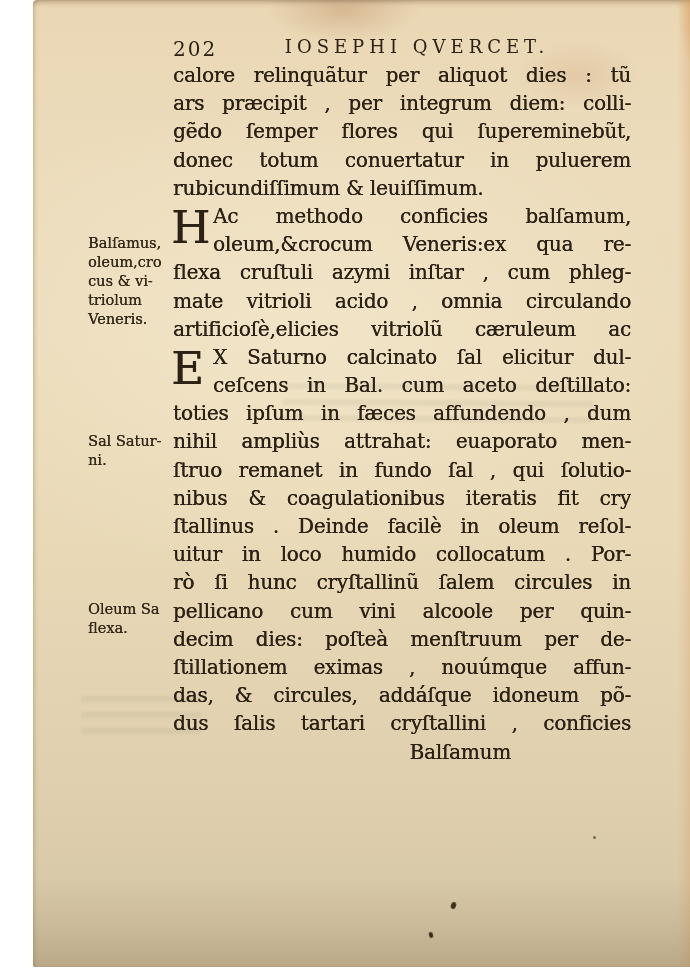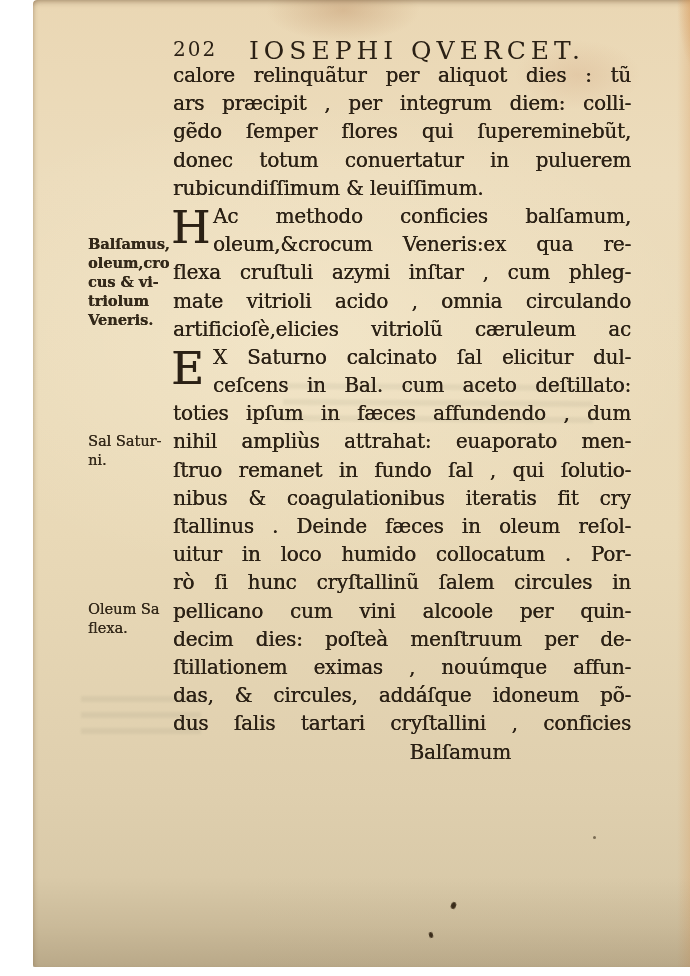--- a/index.html
+++ b/index.html
@@ -30,40 +30,40 @@
   .edge-curl{
     position:absolute;right:0;top:0;width:34px;height:120px;
     background:radial-gradient(40px 110px at 100% 0%, rgba(214,150,85,.9), rgba(214,150,85,0) 75%);
   }
   .edge-bottom{
     position:absolute;left:0;bottom:0;width:100%;height:90px;
     background:linear-gradient(180deg, rgba(140,120,88,0) 0%, rgba(140,120,88,.16) 55%, rgba(125,105,75,.30) 100%);
   }
   .header{position:absolute;left:140px;top:36px;width:458px;height:24px;}
   .pagenum{position:absolute;left:0;top:1px;font-size:20px;letter-spacing:2px;}
-  .runtitle{display:block;text-align:center;font-size:25px;letter-spacing:5px;padding-left:30px;}
+  .runtitle{display:block;text-align:center;font-size:18px;letter-spacing:5px;padding-left:30px;}
   .textblock{position:absolute;left:140px;top:61px;width:458px;}
   .para{position:relative;}
   .line{
     font-size:20px;line-height:28.2px;height:28.2px;
     text-align:justify;text-align-last:justify;
     letter-spacing:-0.2px;white-space:normal;overflow:hidden;
     text-shadow:0.3px 0 0 currentColor;
   }
   .line.flush{text-align:left;text-align-last:left;}
   .line.indent{padding-left:40px;}
   .line.catch{text-align:left;text-align-last:right;padding-right:120px;}
   .dropcap{
     position:absolute;left:-2px;top:3px;font-size:45px;line-height:1;
     text-shadow:0.4px 0 0 currentColor;
   }
   .margin-notes{position:absolute;left:55px;top:0;width:88px;}
   .note{position:absolute;left:0;width:100%;color:var(--note-ink);}
   .note-line{font-size:14.5px;line-height:19px;text-shadow:0.2px 0 0 currentColor;}
-  .note:nth-child(1){top:234px;font-weight:bold;}
+  .note:nth-child(1){top:234px;}
   .note:nth-child(2){top:432px;}
   .note:nth-child(3){top:600px;}
   .showthrough{
     position:absolute;opacity:.09;filter:blur(1.2px);
     background:repeating-linear-gradient(180deg, rgba(90,95,70,.0) 0 6px, rgba(90,95,70,.8) 6px 12px, rgba(90,95,70,0) 12px 16px);
   }
   .st1{left:250px;top:378px;width:310px;height:46px;transform:rotate(.4deg);}
   .st2{left:48px;top:690px;width:120px;height:48px;}
   .speck{position:absolute;background:#3a2c1a;border-radius:50%;filter:blur(.3px);}
   .sp1{left:418px;top:902px;width:5px;height:7px;transform:rotate(20deg);}
@@ -124,21 +124,21 @@
           <div class="line">artificioſè,elicies vitriolũ cæruleum ac</div>
         </div>
         <div class="para">
           <span class="dropcap">E</span>
           <div class="line indent">X Saturno calcinato ſal elicitur dul-</div>
           <div class="line indent">ceſcens in Bal. cum aceto deſtillato:</div>
           <div class="line">toties ipſum in fæces affundendo , dum</div>
           <div class="line">nihil ampliùs attrahat: euaporato men-</div>
           <div class="line">ſtruo remanet in fundo ſal , qui ſolutio-</div>
           <div class="line">nibus &amp; coagulationibus iteratis fit cry</div>
-          <div class="line">ſtallinus . Deinde fæces in oleum reſol-</div>
+          <div class="line">ſtallinus . Deinde facilè in oleum reſol-</div>
           <div class="line">uitur in loco humido collocatum . Por-</div>
           <div class="line">rò ſi hunc cryſtallinũ ſalem circules in</div>
           <div class="line">pellicano cum vini alcoole per quin-</div>
           <div class="line">decim dies: poſteà menſtruum per de-</div>
           <div class="line">ſtillationem eximas , nouúmque affun-</div>
           <div class="line">das, &amp; circules, addáſque idoneum põ-</div>
           <div class="line">dus ſalis tartari cryſtallini , conficies</div>
         </div>
       </div>
     <div class="line catch">

